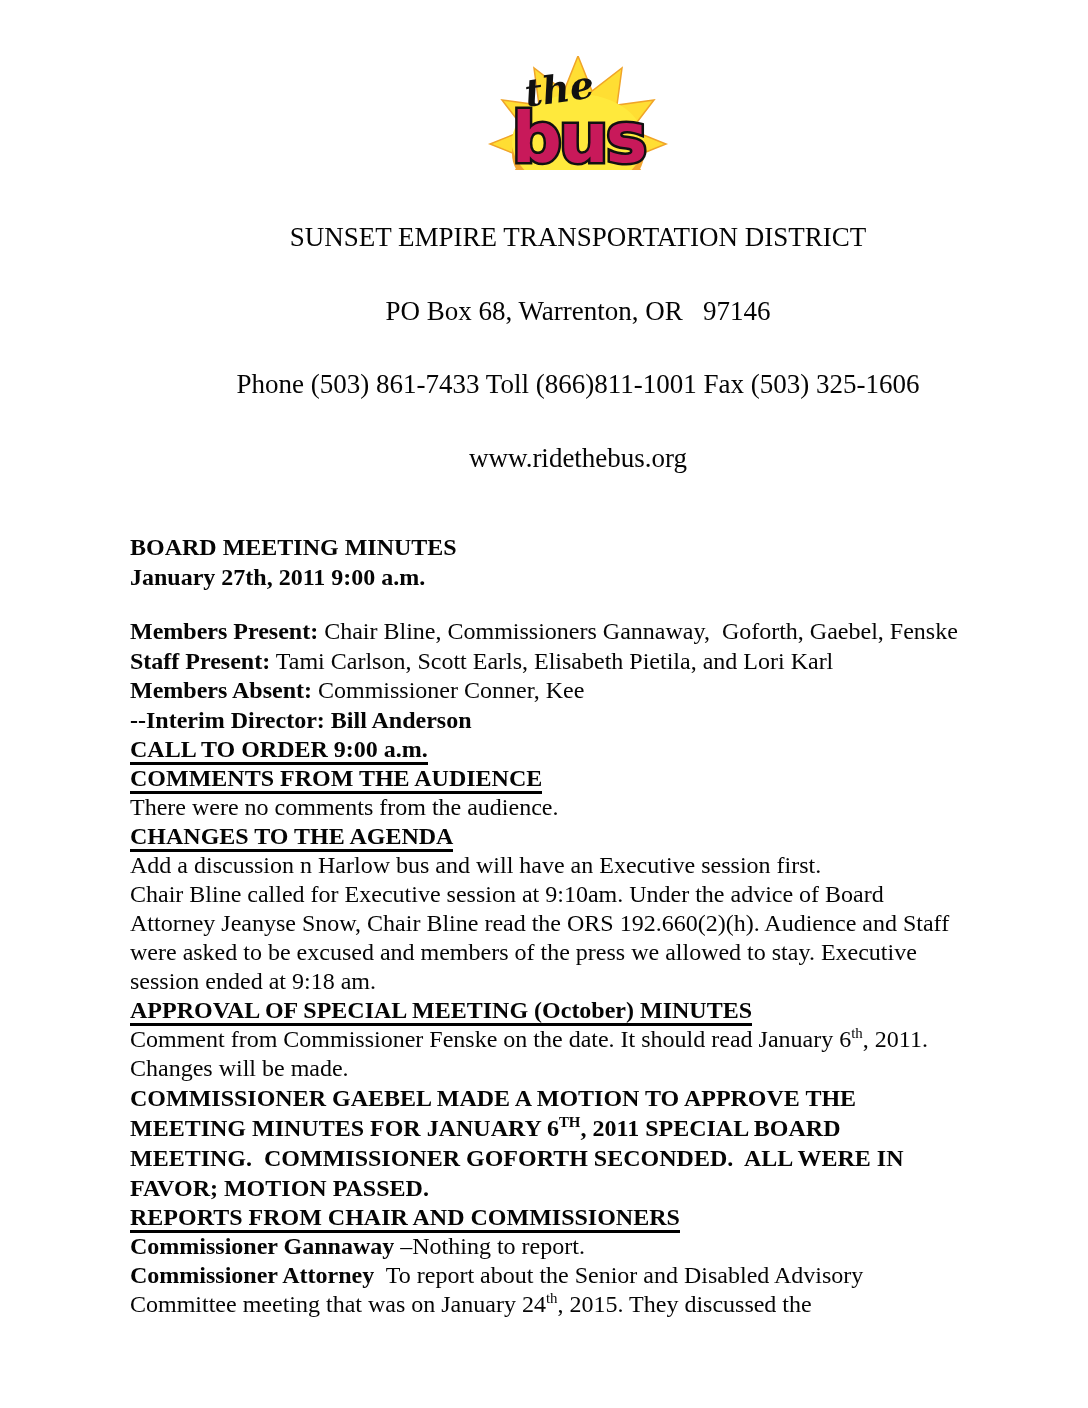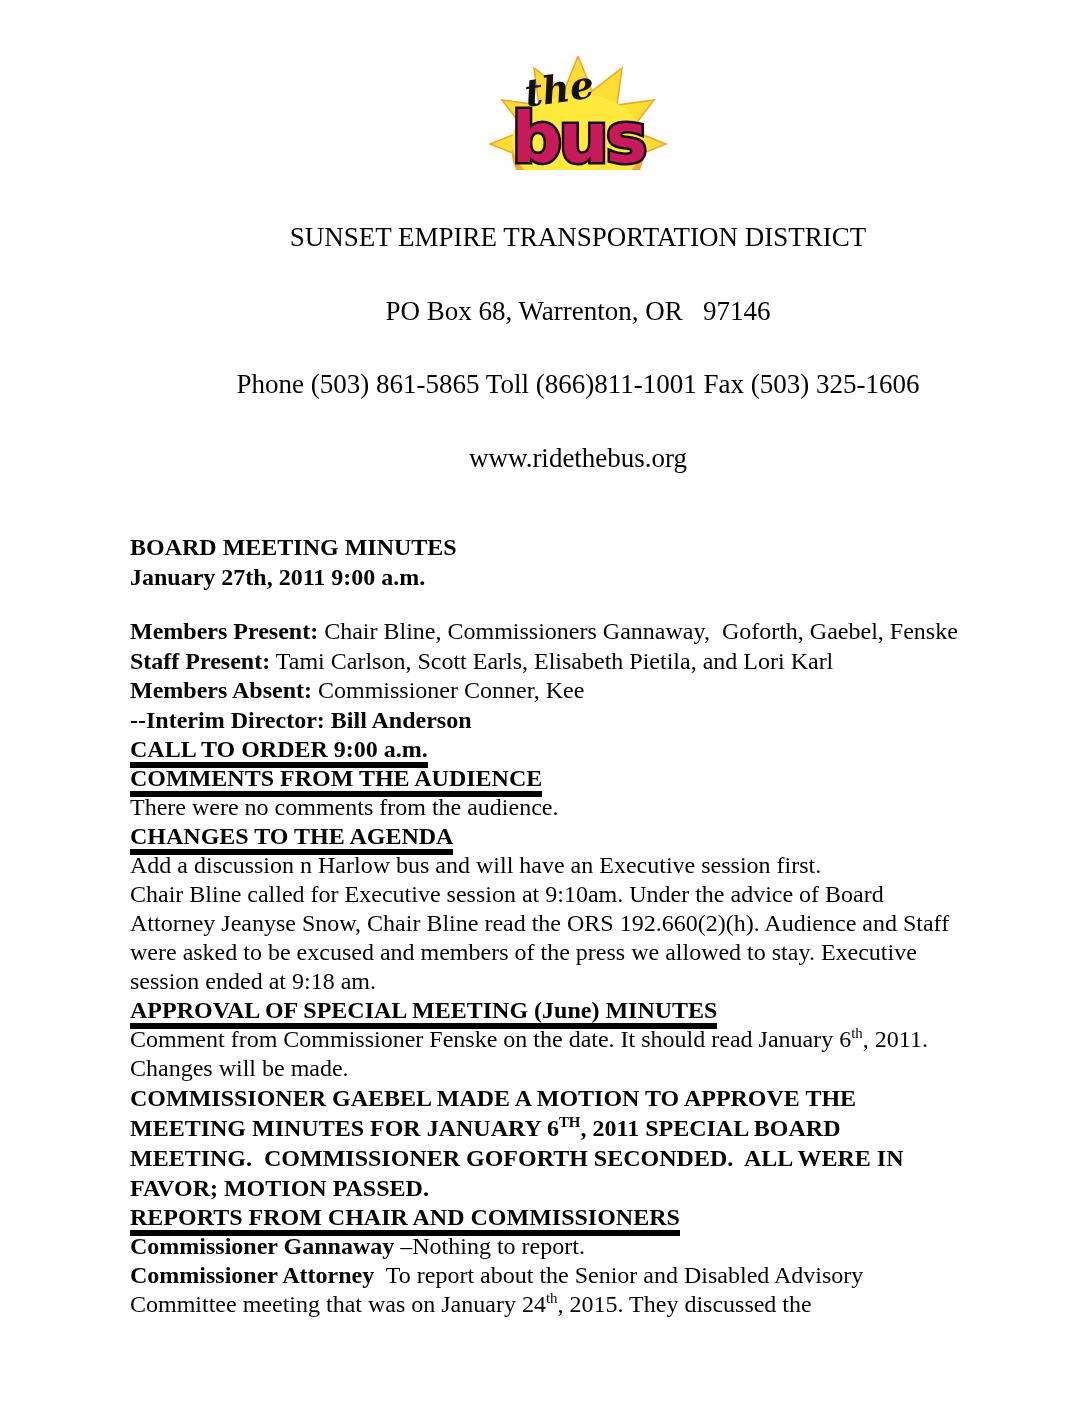--- a/index.html
+++ b/index.html
@@ -28,21 +28,21 @@
   .content {
     width: 830px;
     margin-left: 130px;
     font-size: 24px;
     line-height: 29px;
   }
   .content p { margin: 0; white-space: pre-wrap; }
   .bold { font-weight: bold; }
   .u {
     font-weight: bold;
-    border-bottom: 6px solid #000000;
+    border-bottom: 3px solid #000000;
   }
   sup {
     font-size: 0.62em;
     line-height: 0;
     vertical-align: super;
   }
   .title-block { margin-top: 13px; font-weight: bold; line-height: 30px; }
   .members-block { margin-top: 25px; line-height: 29.5px; font-family: Liberation Serif, serif; }
   .sec-call { margin-top: 29px; }
   .sec-comments { margin-top: 28px; }
@@ -73,21 +73,21 @@
         <path d="M95,0 L109,35 L139,12 L134,49 L171,44 L148,74 L183,88 L148,102 L171,132 L134,127 L139,164 L109,141 L95,176 L81,141 L51,164 L56,127 L19,132 L42,102 L7,88 L42,74 L19,44 L56,49 L51,12 L81,35 Z" fill="#FFDE33" stroke="#F0A428" stroke-width="1.5"></path>
         <ellipse cx="95" cy="98" rx="66" ry="44" fill="#F2A52F"></ellipse>
         <ellipse cx="95" cy="86" rx="66" ry="48" fill="#FFE93C"></ellipse>
         <text x="78" y="46" text-anchor="middle" transform="rotate(-8 78 46)" font-family="DejaVu Serif, serif" font-style="italic" font-weight="bold" font-size="38" fill="#111111">the</text>
         <text x="95" y="106" text-anchor="middle" font-family="DejaVu Sans, sans-serif" font-weight="bold" font-size="70" letter-spacing="-3" fill="#C8195A" stroke="#111111" stroke-width="5" paint-order="stroke">bus</text>
       </svg>
     </div>
     <div class="org-lines">
       <div>SUNSET EMPIRE TRANSPORTATION DISTRICT</div>
       <div>PO Box 68, Warrenton, OR   97146</div>
-      <div>Phone (503) 861-5865 Toll (866)811-1001 Fax (503) 325-1606</div>
+      <div>Phone (503) 861-7433 Toll (866)811-1001 Fax (503) 325-1606</div>
       <div>www.ridethebus.org</div>
     </div>
   </div>
 
   <div class="content">
 
     <div class="title-block">
       <p>BOARD MEETING MINUTES</p>
       <p>January 27th, 2011 9:00 a.m.</p>
     </div>
@@ -102,21 +102,21 @@
     <p class="sec-call"><span class="u">CALL TO ORDER 9:00 a.m.</span></p>
 
     <p class="sec-comments"><span class="u">COMMENTS FROM THE AUDIENCE</span></p>
     <p>There were no comments from the audience.</p>
 
     <p class="sec-changes"><span class="u">CHANGES TO THE AGENDA</span></p>
     <p>Add a discussion n Harlow bus and will have an Executive session first.</p>
 
     <p class="para-exec">Chair Bline called for Executive session at 9:10am. Under the advice of Board Attorney Jeanyse Snow, Chair Bline read the ORS 192.660(2)(h). Audience and Staff were asked to be excused and members of the press we allowed to stay. Executive session ended at 9:18 am.</p>
 
-    <p class="sec-approval"><span class="u">APPROVAL OF SPECIAL MEETING (June) MINUTES</span></p>
+    <p class="sec-approval"><span class="u">APPROVAL OF SPECIAL MEETING (October) MINUTES</span></p>
     <p><span>Comment from Commissioner Fenske on the date. It should read January 6</span><sup>th</sup><span>, 2011. Changes will be made.</span></p>
 
     <p class="para-motion"><span>COMMISSIONER GAEBEL MADE A MOTION TO APPROVE THE MEETING MINUTES FOR JANUARY 6</span><sup>TH</sup><span>, 2011 SPECIAL BOARD MEETING.  COMMISSIONER GOFORTH SECONDED.  ALL WERE IN FAVOR; MOTION PASSED.</span></p>
 
     <p class="sec-reports"><span class="u">REPORTS FROM CHAIR AND COMMISSIONERS</span></p>
     <p><strong>Commissioner Gannaway</strong><span> –Nothing to report.</span></p>
 
     <p class="para-goforth"><strong>Commissioner Attorney</strong><span>  To report about the Senior and Disabled Advisory Committee meeting that was on January 24</span><sup>th</sup><span>, 2015. They discussed the</span></p>
 
   </div>

